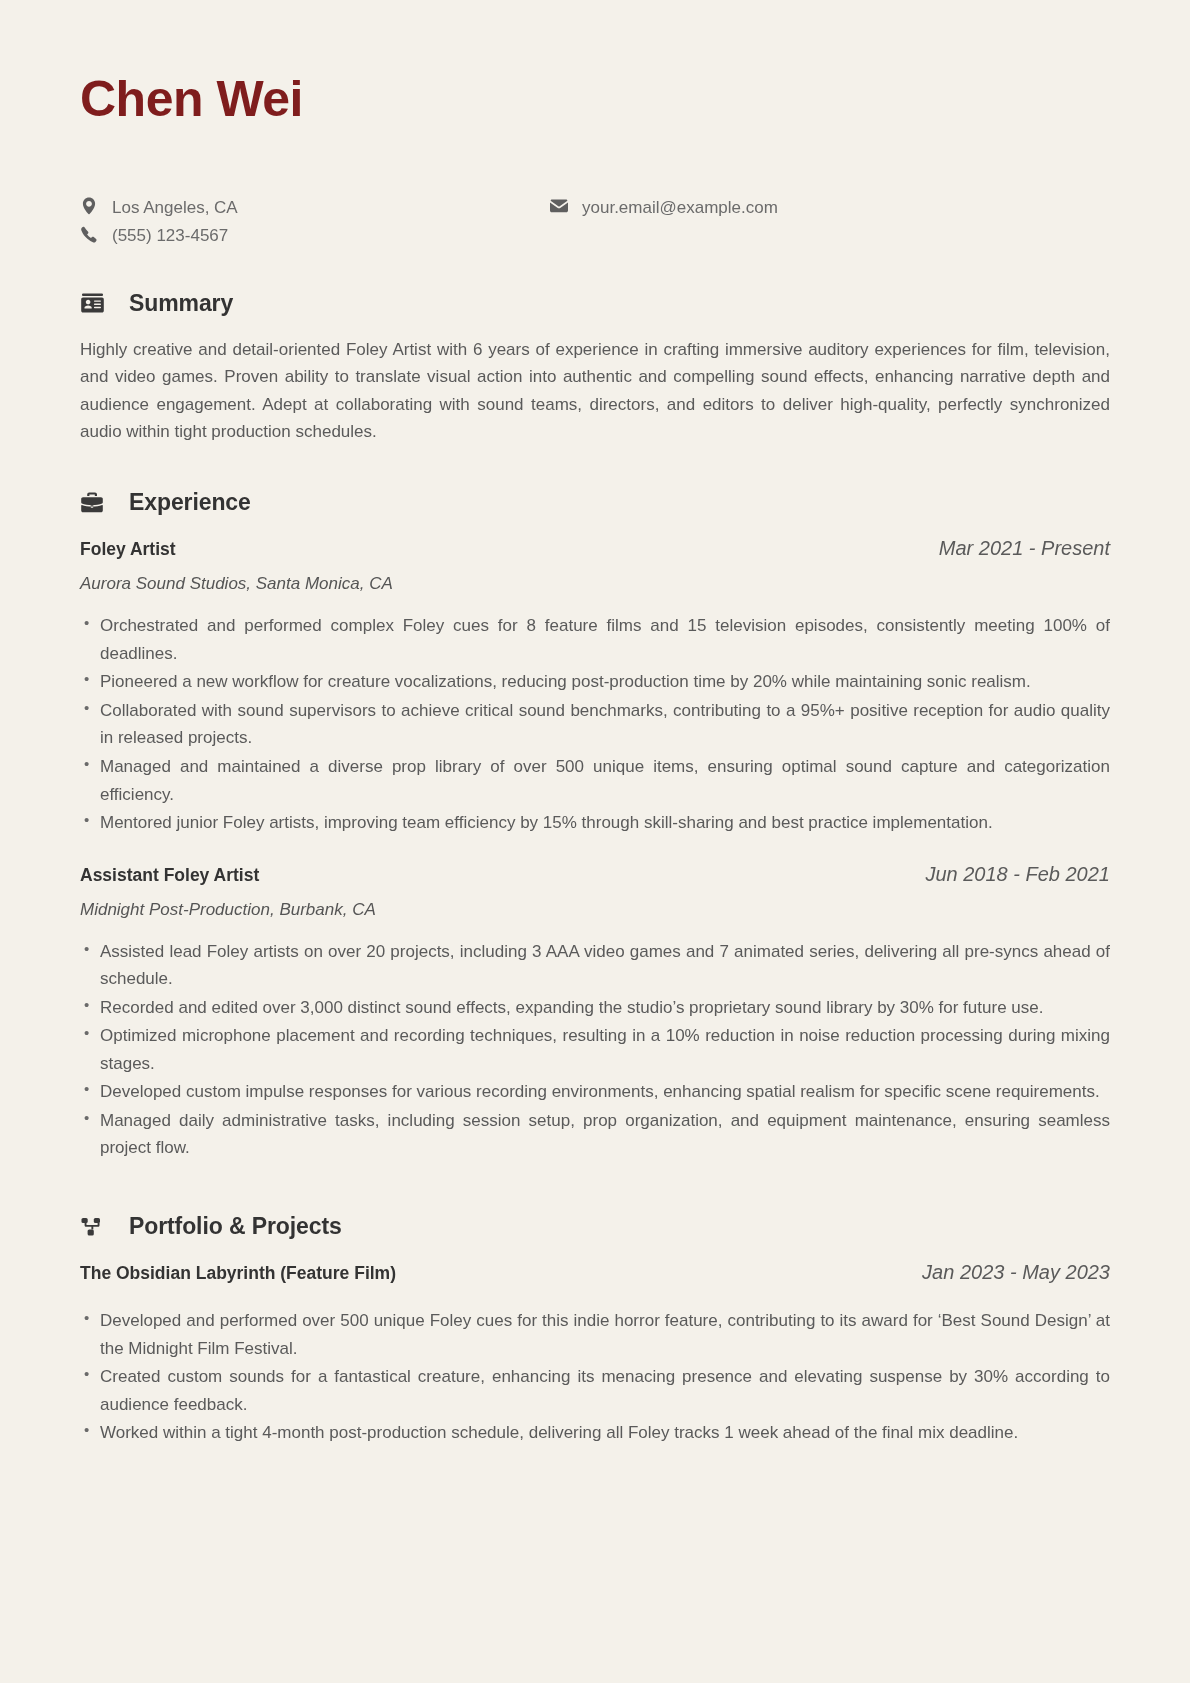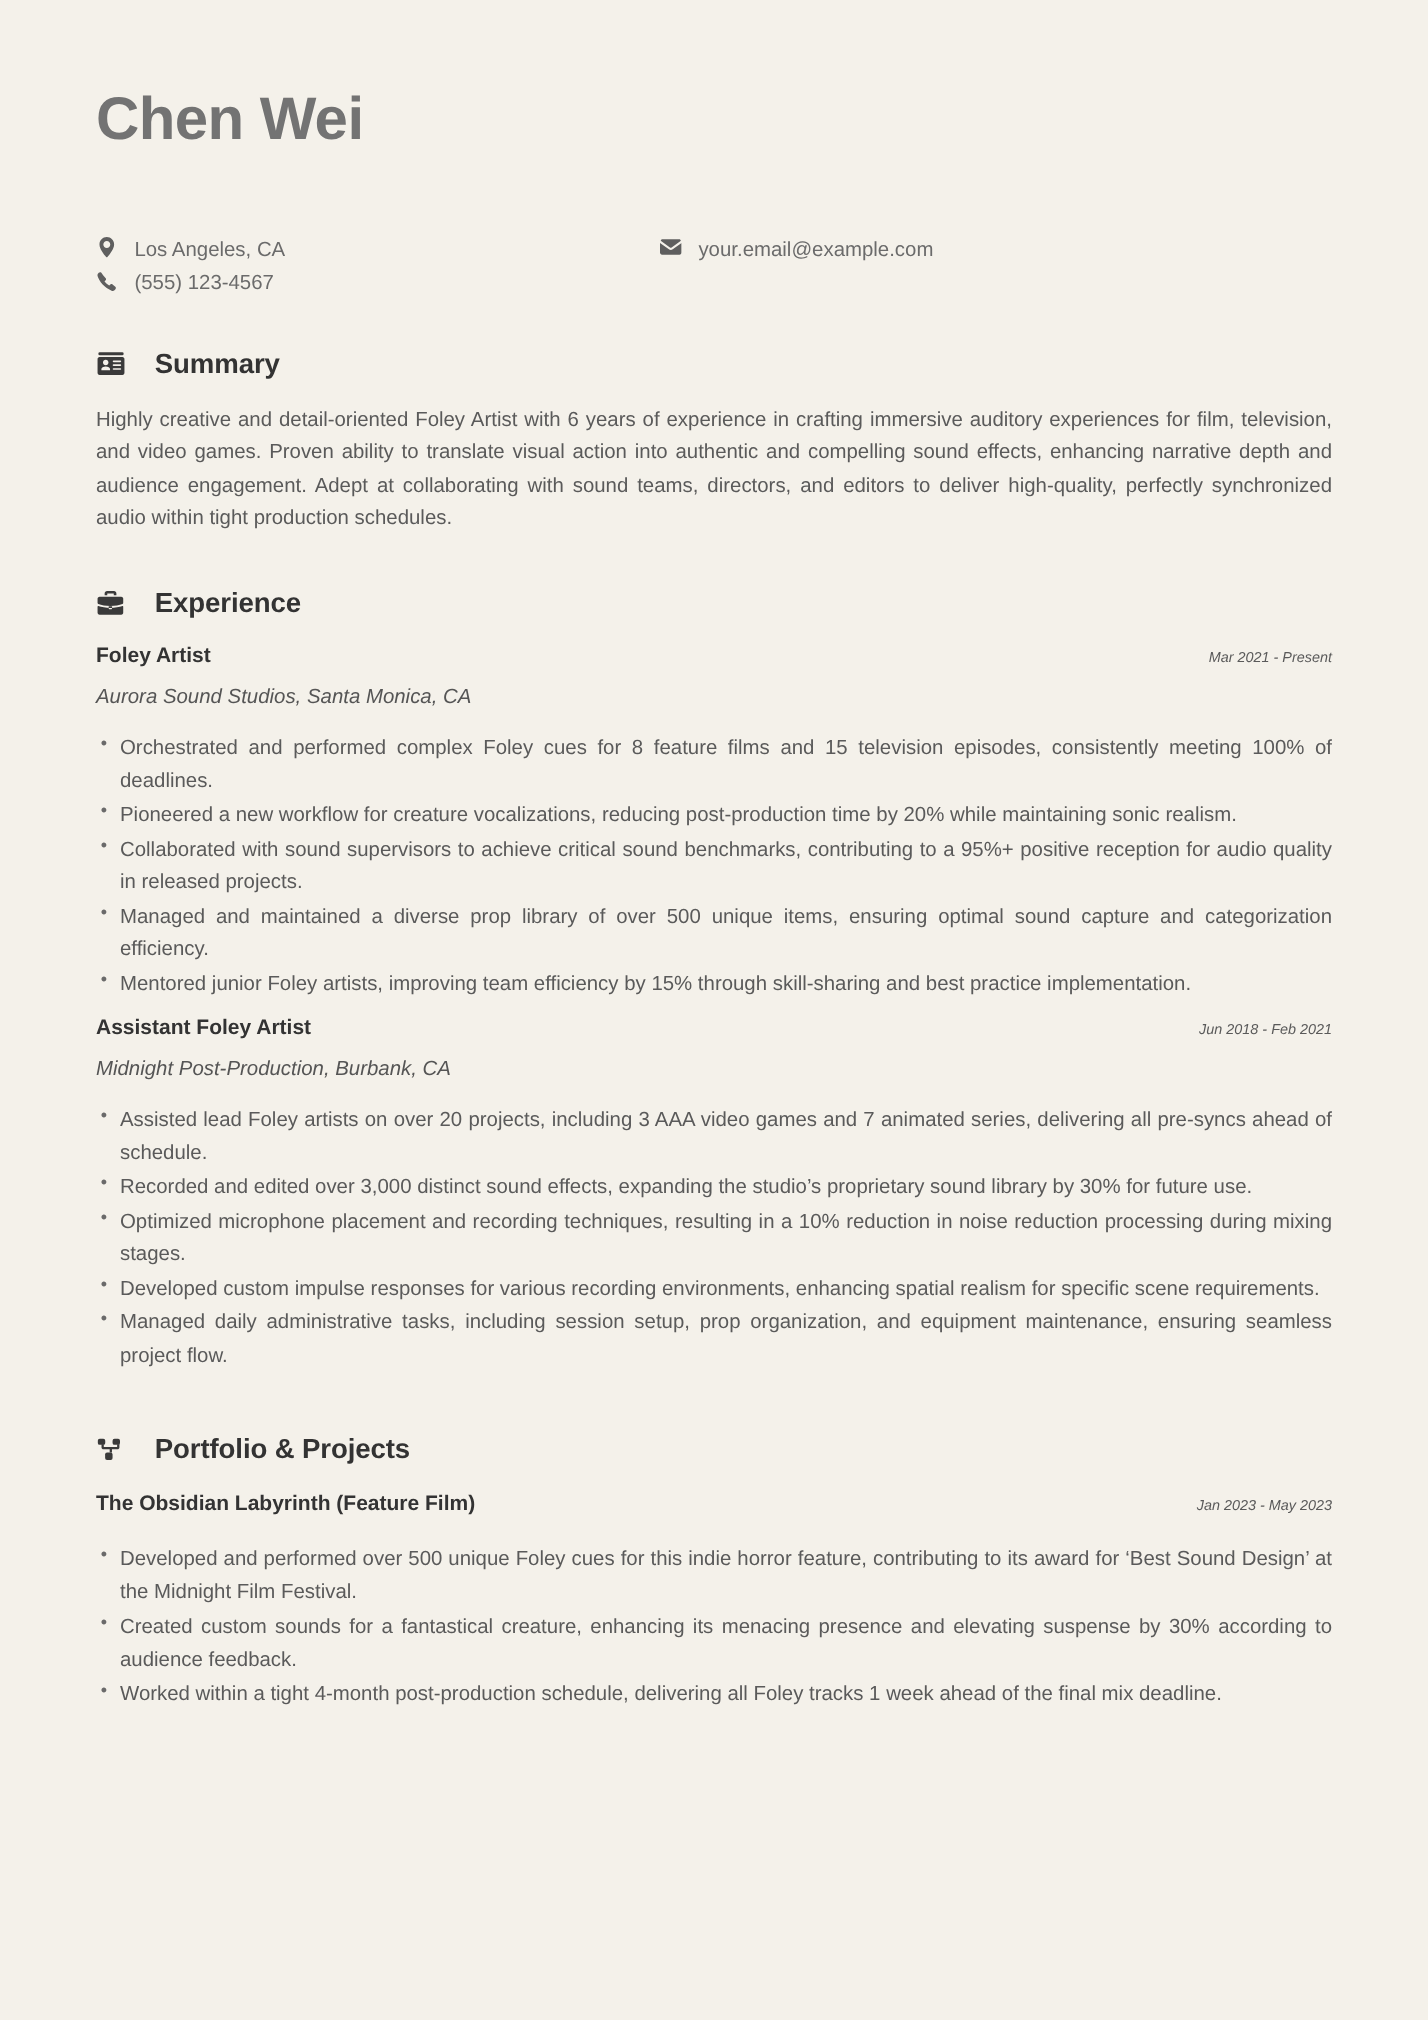--- a/index.html
+++ b/index.html
@@ -20,21 +20,21 @@
     box-sizing: border-box;
     padding: 62px 80px 40px 80px;
     background: #f4f1ea;
   }
 
   
   .name {
     font-size: 50px;
     font-weight: 700;
     letter-spacing: -0.5px;
-    color: #737373;
+    color: #7f1d1d;
     line-height: 1.1;
     margin: 10px 0 0 0;
   }
 
   
   .contact {
     margin-top: 70px;
     display: flex;
     flex-direction: row;
     align-items: flex-start;
@@ -98,37 +98,37 @@
     color: #5a5a5a;
     text-align: justify;
     hyphens: auto;
     -webkit-hyphens: auto;
     margin: 0;
     max-width: 1030px;
   }
 
   
   .entry {
-    margin-top: 12px;
+    margin-top: 24px;
   }
   .entry:first-of-type { margin-top: 20px; }
   .entry-head {
     display: flex;
     justify-content: space-between;
     align-items: baseline;
     gap: 4px;
   }
   .entry-title {
     font-size: 17.5px;
     font-weight: 700;
     color: #333333;
     line-height: 1.3;
   }
   .entry-date {
-    font-size: 12px;
+    font-size: 20px;
     font-style: italic;
     color: #5a5a5a;
     white-space: nowrap;
     line-height: 1.3;
   }
   .entry-org {
     font-size: 17px;
     font-style: italic;
     color: #555555;
     margin-top: 12px;

